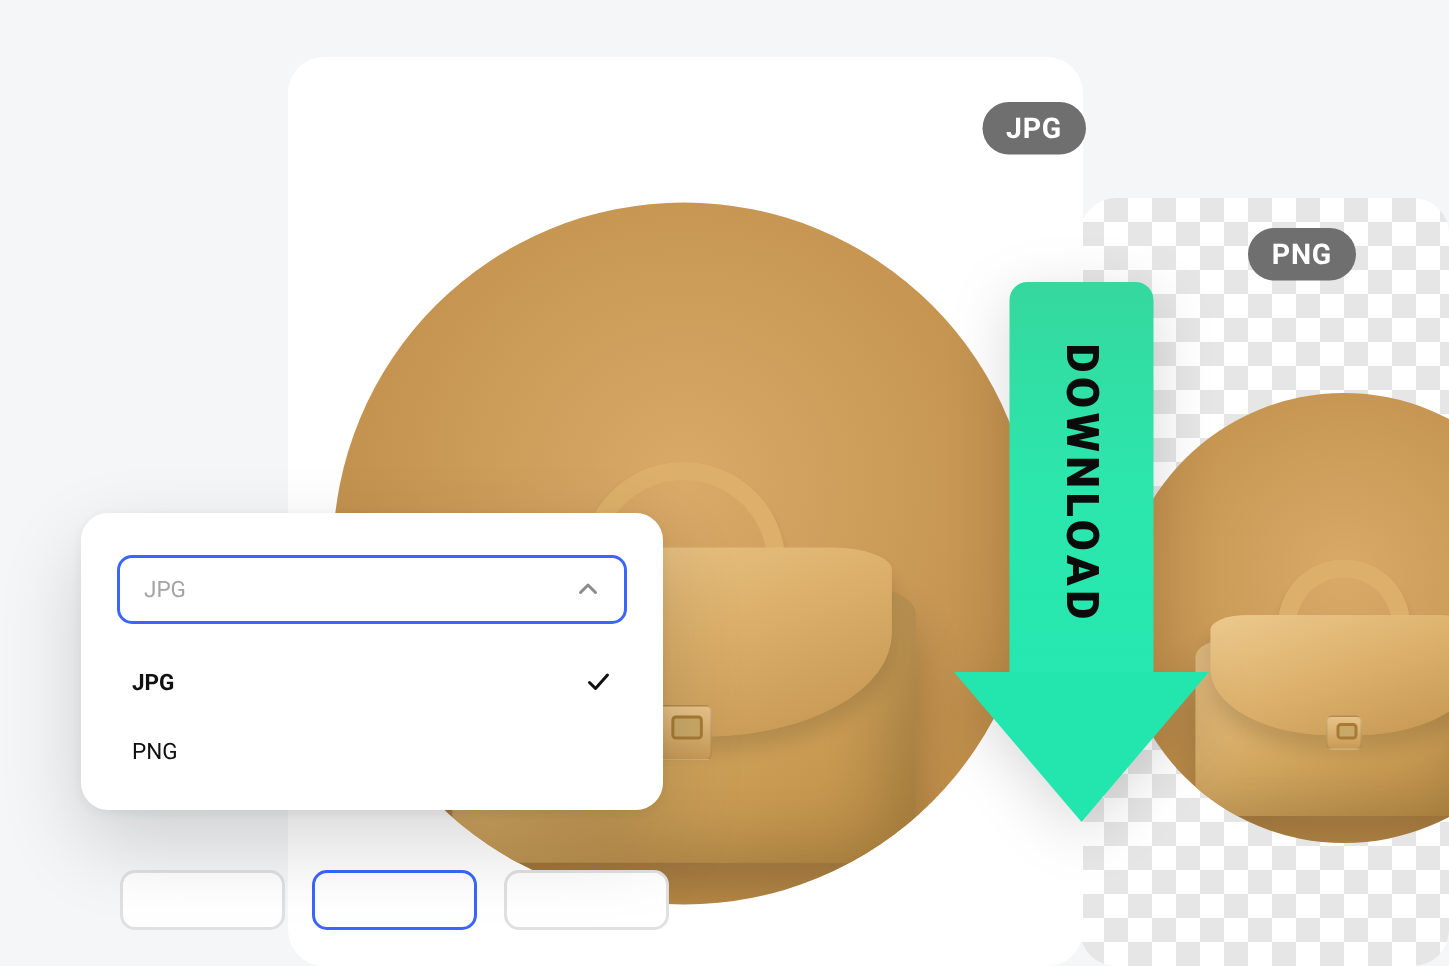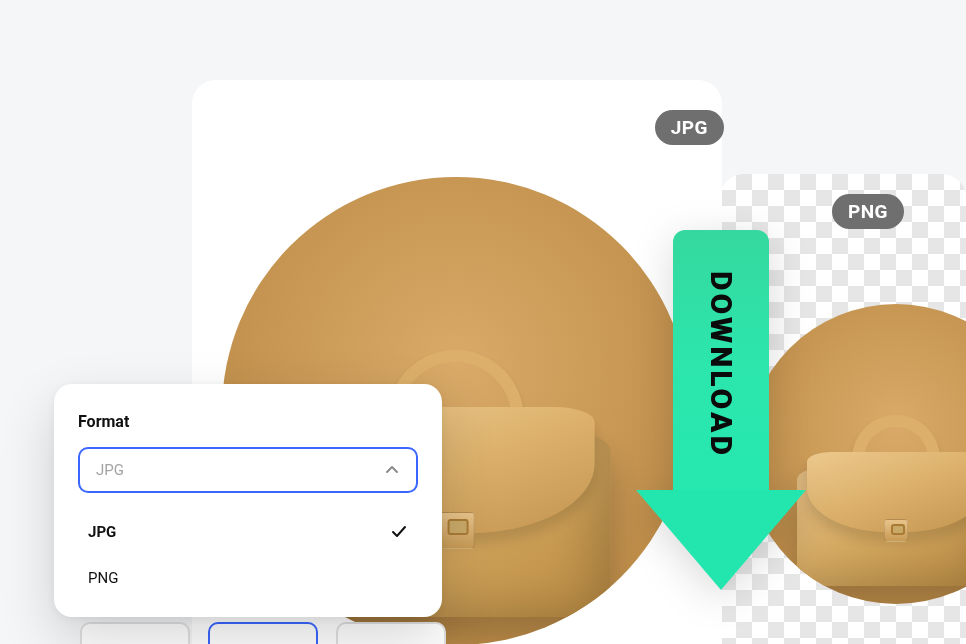--- a/index.html
+++ b/index.html
@@ -8,21 +8,20 @@
   background: #f5f6f8;
   width: 966px;
   height: 644px;
   overflow: hidden;
   position: relative;
 }
 .canvas {
   position: relative;
   width: 966px;
   height: 452px;
-  margin-top: 42px;
 }
 
 
 .card-main {
   position: absolute;
   top: 38px;
   left: 192px;
   width: 530px;
   height: 606px;
   background: #fff;
@@ -286,21 +285,20 @@
     <div class="arrow-head"></div>
   </div>
 
   <div class="ghost-btns">
     <div class="ghost-btn"></div>
     <div class="ghost-btn primary"></div>
     <div class="ghost-btn"></div>
   </div>
 
   <div class="format-panel">
-    <div class="format-title">Format</div>
 
     <div class="select-box">
       <span class="select-value">JPG</span>
       <span class="select-caret">
         <svg width="16" height="16" viewBox="0 0 16 16" fill="none">
           <path d="M3 10 L8 5 L13 10" stroke="#8c8c8c" stroke-width="2" fill="none" stroke-linecap="round" stroke-linejoin="round"></path>
         </svg>
       </span>
     </div>
 

